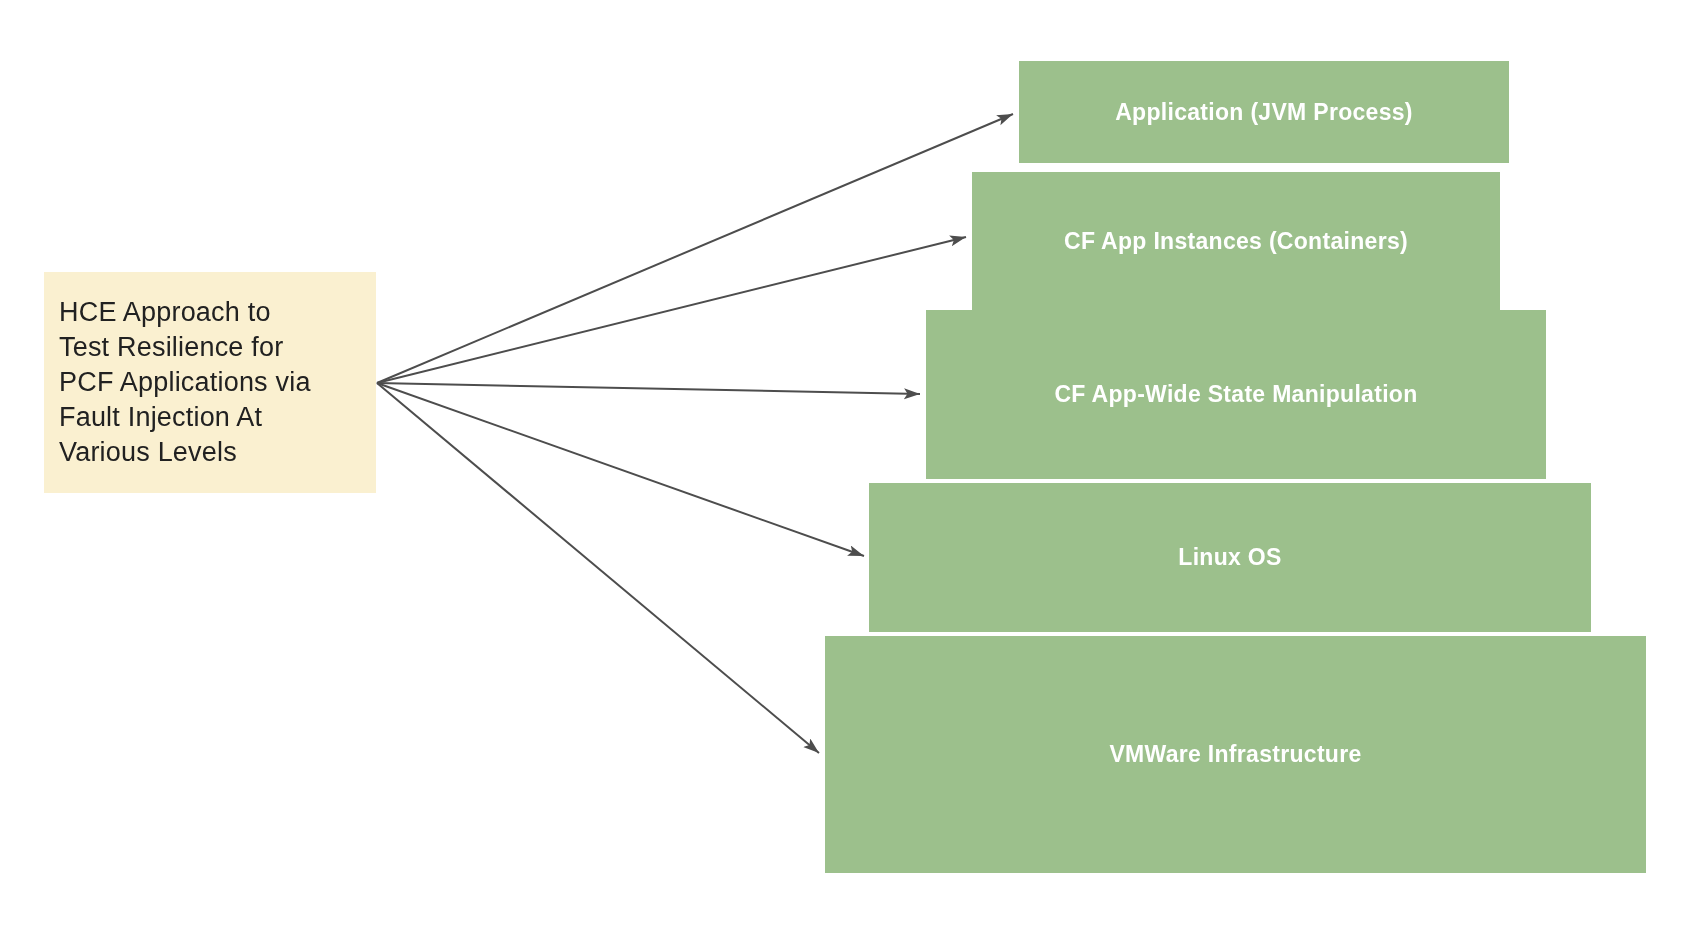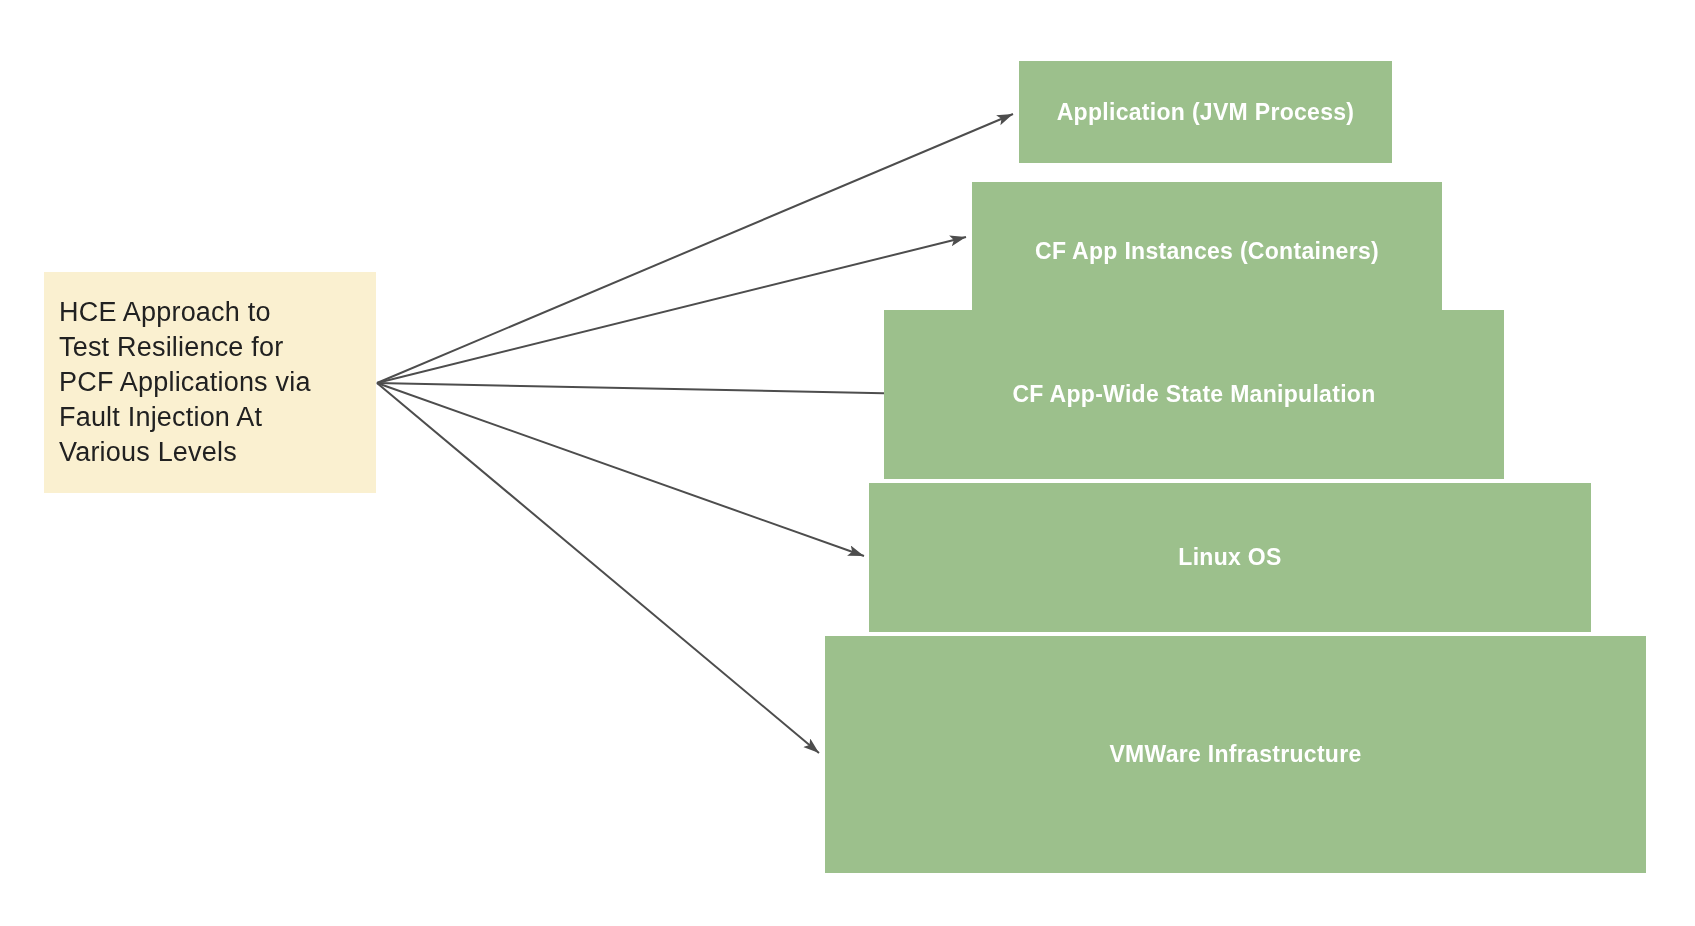--- a/index.html
+++ b/index.html
@@ -39,23 +39,23 @@
     background: #9CC08C;
     color: #ffffff;
     font-weight: bold;
     font-size: 23px;
     display: flex;
     align-items: center;
     justify-content: center;
     text-align: center;
     letter-spacing: 0.3px;
   }
-  .level-0 { left: 1019px; top:  61px; width: 373px; height: 102px; align-items: center; }
-  .level-1 { left:  972px; top: 182px; width: 470px; height: 139px; }
-  .level-2 { left:  884px; top: 310px; width: 620px; height: 169px; }
+  .level-0 { left: 1019px; top:  61px; width: 490px; height: 102px; align-items: center; }
+  .level-1 { left:  972px; top: 172px; width: 528px; height: 139px; }
+  .level-2 { left:  926px; top: 310px; width: 620px; height: 169px; }
   .level-3 { left:  869px; top: 483px; width: 722px; height: 149px; }
   .level-4 { left:  825px; top: 636px; width: 821px; height: 237px; }
   .arrows {
     position: absolute;
     left: 0;
     top: 0;
     width: 1695px;
     height: 926px;
     pointer-events: none;
   }

